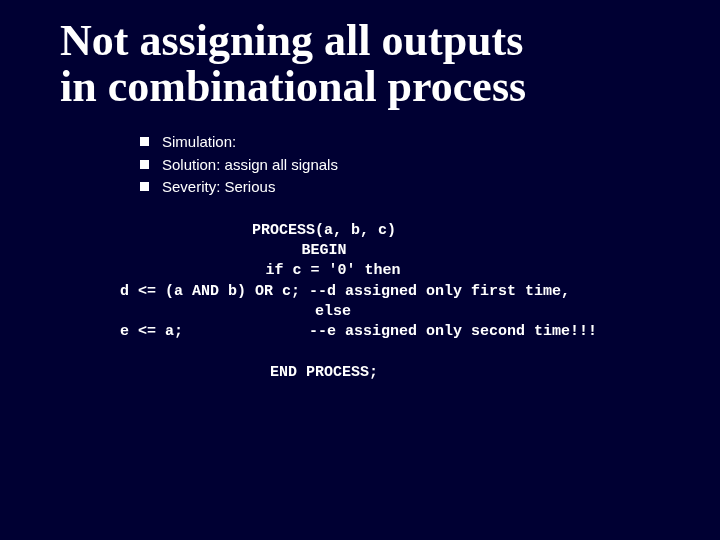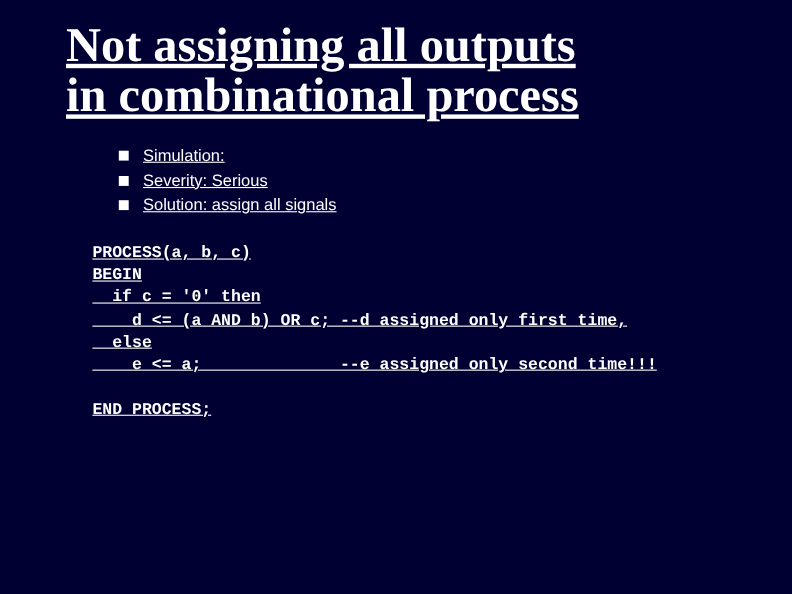--- a/index.html
+++ b/index.html
@@ -12,69 +12,70 @@
   body {
     background: #000033;
     font-family: Verdana, Arial, sans-serif;
     color: #ffffff;
   }
   .slide {
     width: 576px;
     height: 540px;
     box-sizing: border-box;
     padding: 18px 12px 20px 60px;
-    text-decoration: underline;
   }
   .title {
     font-family: "Times New Roman", Times, serif;
     font-size: 44px;
     font-weight: bold;
     color: #ffffff;
     line-height: 1.05;
     margin: 0 0 22px 0;
   }
   .bullets {
     list-style: none;
     margin: 0 0 24px 0;
     padding: 0 0 0 48px;
   }
   .bullets li {
     position: relative;
     font-size: 15px;
     line-height: 1.3;
     margin-bottom: 3px;
     padding-left: 22px;
+    margin-left: 32px;
   }
   .bullets li::before {
     content: "";
     position: absolute;
     left: 0;
     top: 5px;
     width: 9px;
     height: 9px;
     background: #ffffff;
   }
   .code {
     font-family: "Courier New", Courier, monospace;
     font-size: 15px;
     line-height: 1.35;
     white-space: pre;
     margin-left: 24px;
     font-weight: bold;
+    text-align: center;
   }
 </style>
 </head>
 <body>
 
 <div class="slide">
   <h1 class="title">Not assigning all outputs in combinational process</h1>
   <ul class="bullets">
     <li>Simulation:</li>
+    <li>Solution: assign all signals</li>
     <li>Severity: Serious</li>
-    <li>Solution: assign all signals</li>
   </ul>
   <div class="code">PROCESS(a, b, c)
 BEGIN
   if c = '0' then
     d &lt;= (a AND b) OR c; --d assigned only first time,
   else
     e &lt;= a;              --e assigned only second time!!!
 
 END PROCESS;</div>
 </div>

